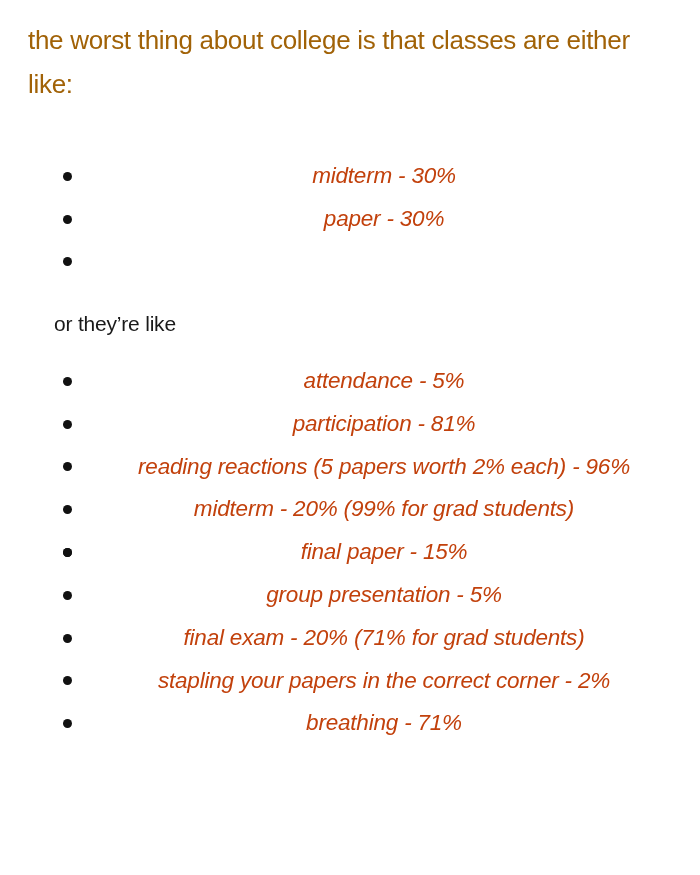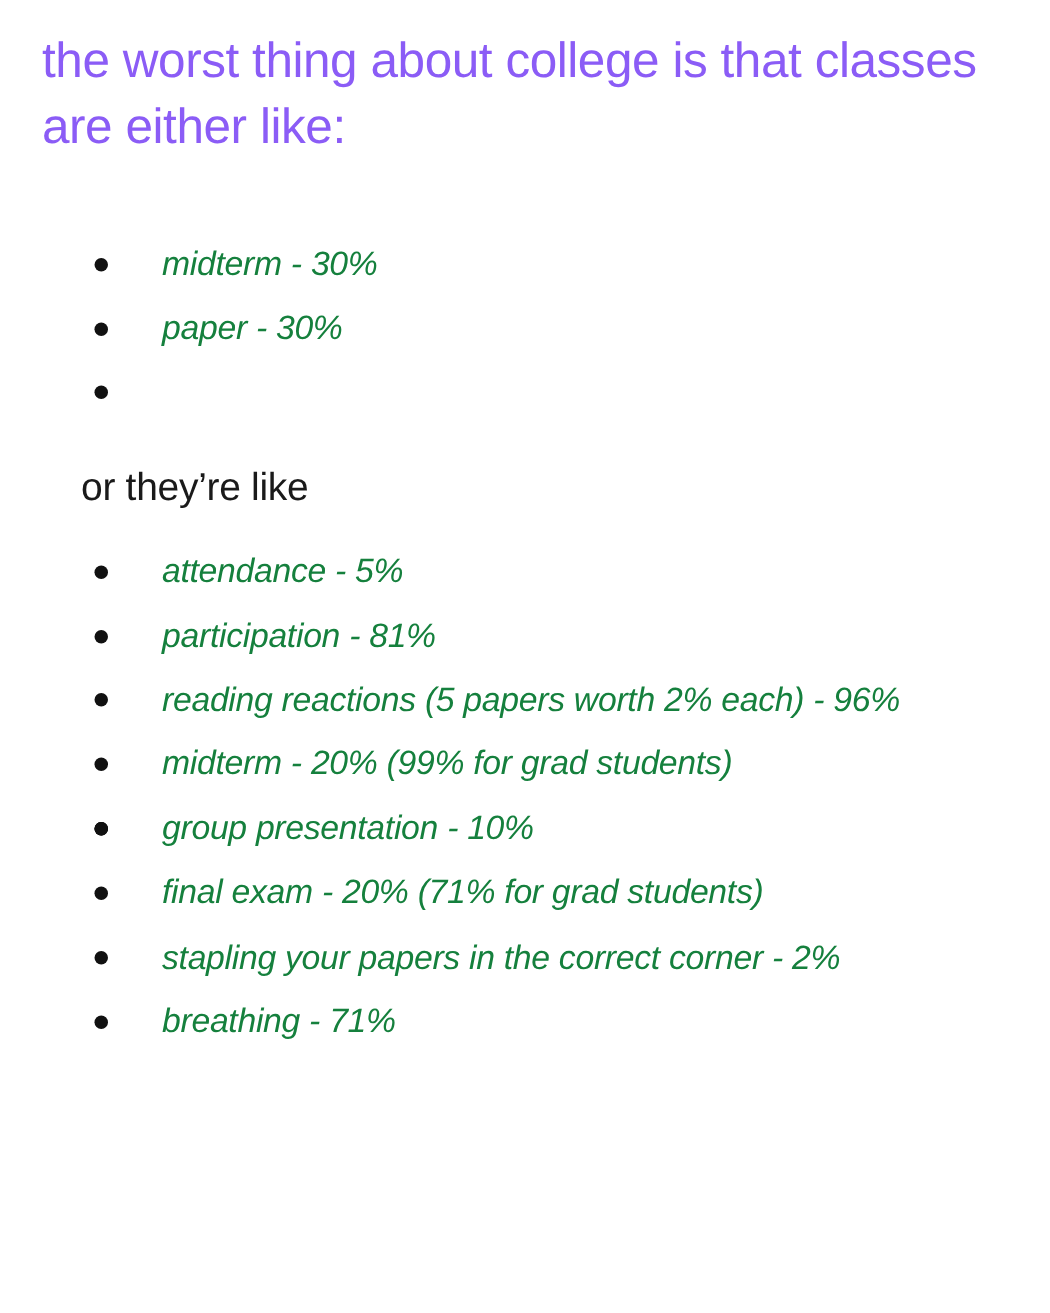--- a/index.html
+++ b/index.html
@@ -12,58 +12,59 @@
     body {
       position: relative;
       font-family: "Liberation Sans", "DejaVu Sans", sans-serif;
       color: #0f1419;
     }
     .heading {
       position: absolute;
       left: 28px;
       top: 18px;
       width: 640px;
-      font-size: 33px;
+      font-size: 26px;
       line-height: 44px;
       letter-spacing: -0.3px;
-      color: #8b5cf6;
+      color: #a16207;
     }
     .list {
       position: absolute;
       left: 0;
       width: 700px;
       list-style: none;
     }
     .list li {
       position: relative;
       padding-left: 108px;
       padding-right: 40px;
       font-style: italic;
       font-size: 22.5px;
       line-height: 42.7px;
-      color: #15803d;
+      color: #c2410c;
       letter-spacing: -0.2px;
+      text-align: center;
     }
     .bullet {
       position: absolute;
       left: 63px;
       top: 17px;
       width: 9px;
       height: 9px;
       border-radius: 50%;
       background: #111111;
     }
     .list-a { top: 155px; }
     .list-b { top: 360px; }
     .list-b li.wrap { line-height: 40px; padding-top: 2px; padding-bottom: 1px; }
     .subheading {
       position: absolute;
       left: 54px;
       top: 306px;
-      font-size: 26px;
+      font-size: 21px;
       line-height: 36px;
       color: #1a1a1a;
       letter-spacing: -0.2px;
     }
   </style>
 </head>
 <body>
 
 <div class="heading">the worst thing about college is that classes are either like:</div>
 
@@ -74,18 +75,18 @@
 </ul>
 
 <div class="subheading">or they’re like</div>
 
 <ul class="list list-b">
   <li><span class="bullet"></span><span>attendance - 5%</span></li>
   <li><span class="bullet"></span><span>participation - 81%</span></li>
   <li class="wrap"><span class="bullet"></span><span>reading reactions (5 papers worth 2% each) - 96%</span></li>
   <li><span class="bullet"></span><span>midterm - 20% (99% for grad students)</span></li>
   <li><span class="bullet"></span></li>
-  <li><span class="bullet"></span></li>
-  <li><span class="bullet"></span><span>group presentation - 10%</span></li>
+  <li><span class="bullet"></span><span>final paper - 15%</span></li>
+  <li><span class="bullet"></span><span>group presentation - 5%</span></li>
   <li><span class="bullet"></span><span>final exam - 20% (71% for grad students)</span></li>
   <li class="wrap"><span class="bullet"></span><span>stapling your papers in the correct corner - 2%</span></li>
   <li><span class="bullet"></span><span>breathing - 71%</span></li>
 </ul>
 
 </body></html>

